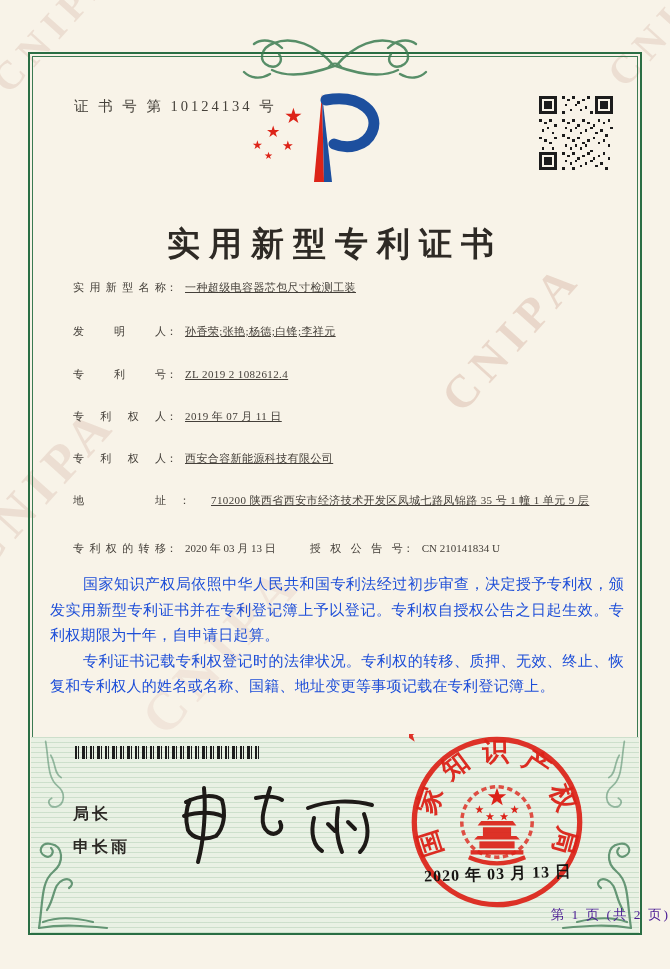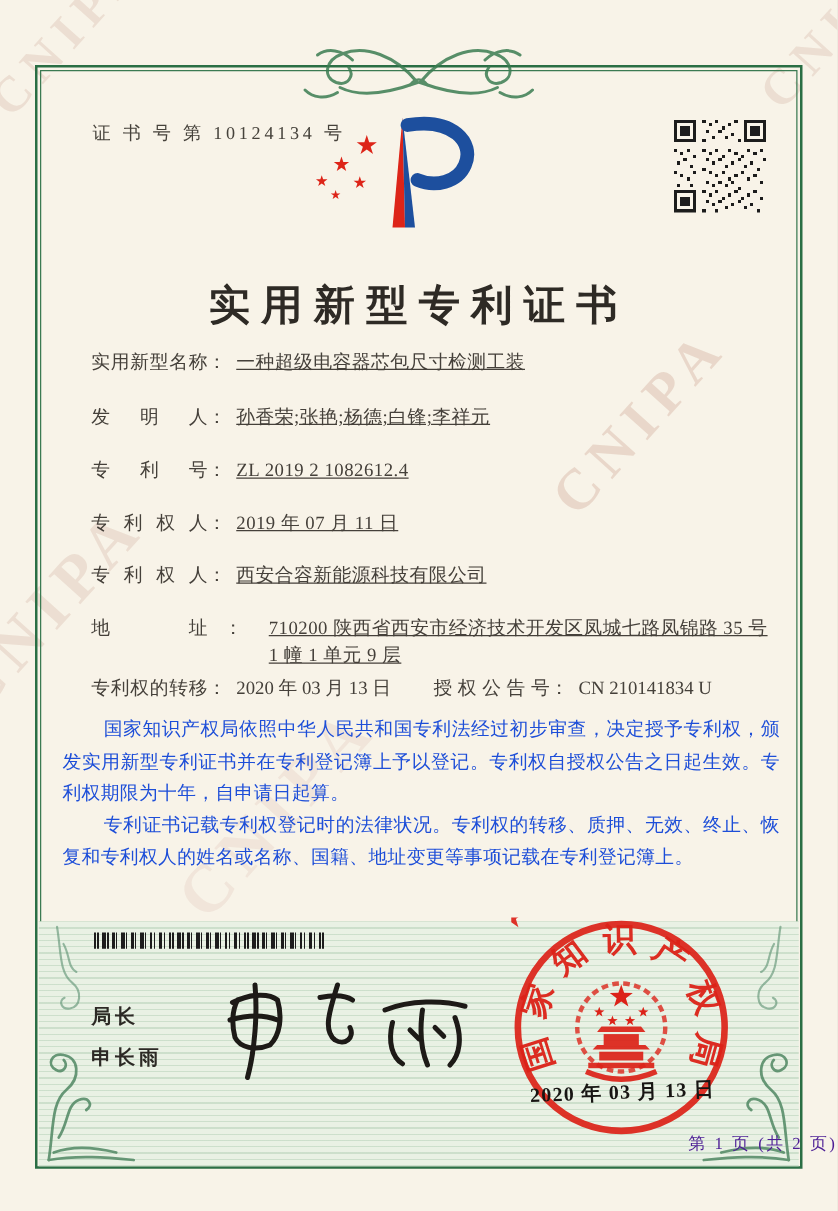--- a/index.html
+++ b/index.html
@@ -30,21 +30,21 @@
     position:absolute; left:74px; top:97px;
     font-size:14.5px; letter-spacing:3px; color:#46423b;
   }
   .logo { position:absolute; left:250px; top:92px; width:150px; height:96px; }
   .qr { position:absolute; left:539px; top:96px; width:74px; height:74px; }
   .title {
     position:absolute; left:0; right:0; top:186px; text-align:center;
     font-size:33px; font-weight:bold; letter-spacing:9px; color:#2e2a25;margin-top:36px;
   }
   .frow { position:absolute; left:73px; right:52px; display:flex;
-          font-size:15px; color:#45403a; line-height:1.45; }
+          font-size:11px; color:#45403a; line-height:1.45; }
   .flabel { flex:0 0 93px; text-align:justify; text-align-last:justify; }
   .fcolon { flex:0 0 auto; padding-right:8px; }
   .fvalue { flex:1; letter-spacing:0.4px;text-decoration:underline; }
   .g2 { display:flex; margin-left:34px; flex:0 0 auto; }
   .g2 .flabel { flex:0 0 93px; }
   .paras {
     position:absolute; left:50px; right:46px; top:572px;
     font-size:15px; line-height:1.7; text-align:justify; color:#1d4ed8;
   }
   .paras p { margin:0; text-indent:2.2em; letter-spacing:0.3px; }

